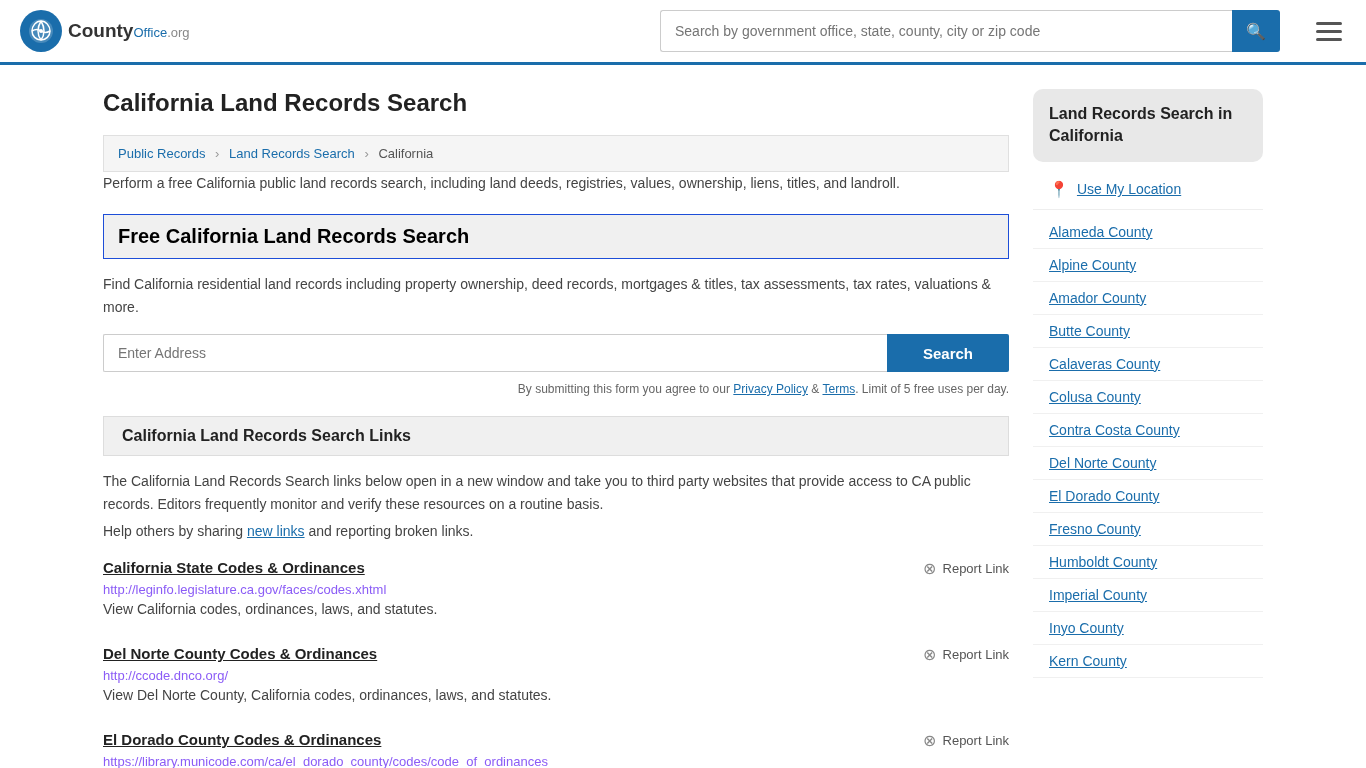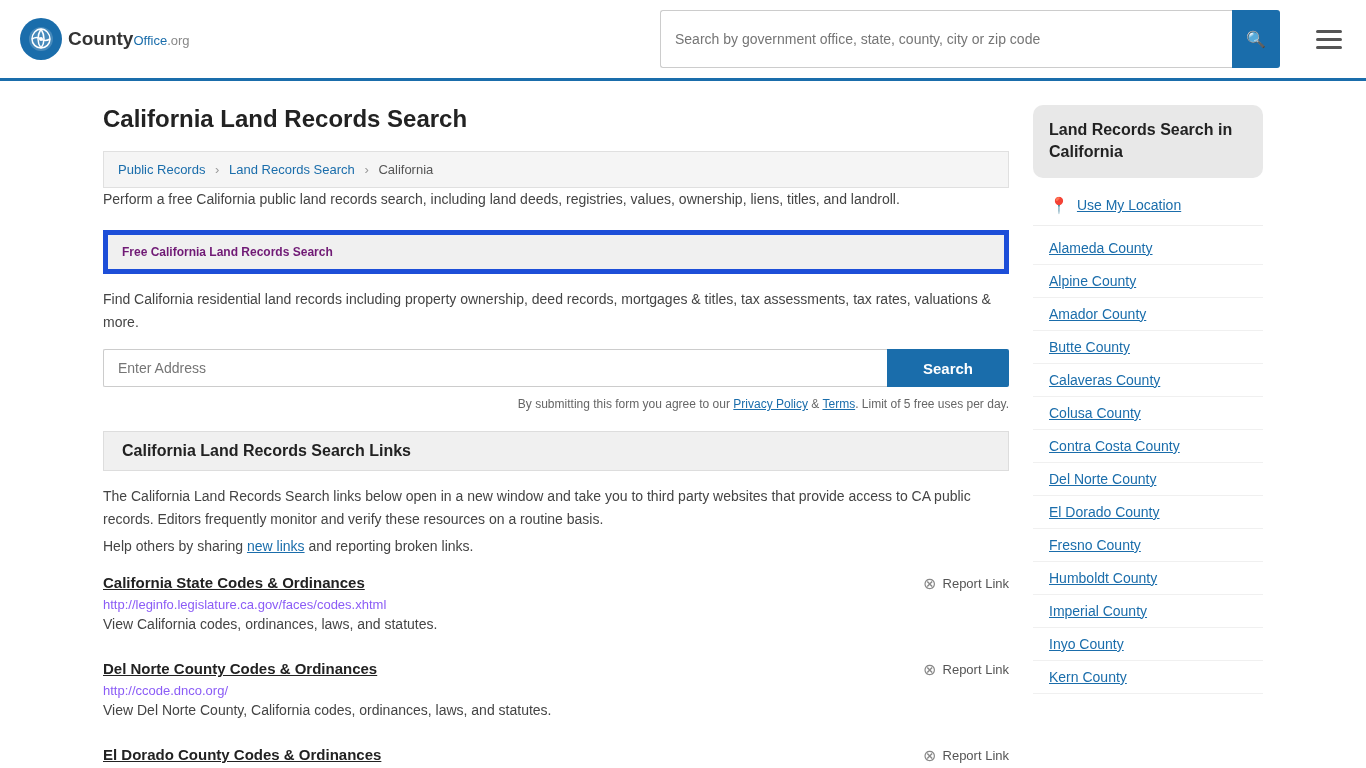--- a/index.html
+++ b/index.html
@@ -33,21 +33,21 @@
       flex-shrink: 0;
     }
     .search-bar-wrapper {
       flex: 1;
       display: flex;
       max-width: 620px;
       margin-left: auto;
     }
     .search-bar-input {
       flex: 1;
-      padding: 20px 14px;
+      padding: 12px 14px;
       border: 1px solid #ccc;
       border-right: none;
       border-radius: 3px 0 0 3px;
       font-size: 14px;
       outline: none;
       color: #999;
     }
     .search-bar-btn {
       background: #1a6dab;
       border: none;
@@ -108,25 +108,25 @@
 
     .description {
       font-size: 14px;
       color: #444;
       margin-bottom: 20px;
       line-height: 1.6;
     }
 
     .section-header {
       background: #f0f0f0;
-      border: 5px solid #1d4ed8;
+      border: 1px solid #1d4ed8;
       padding: 10px 14px;
-      font-size: 12px;
-      font-weight: bold;
-      color: #701a75;
+      font-size: 20px;
+      font-weight: bold;
+      color: #000000;
       margin-bottom: 14px;
     }
 
     .section-description {
       font-size: 14px;
       color: #444;
       margin-bottom: 16px;
       line-height: 1.6;
     }
 

